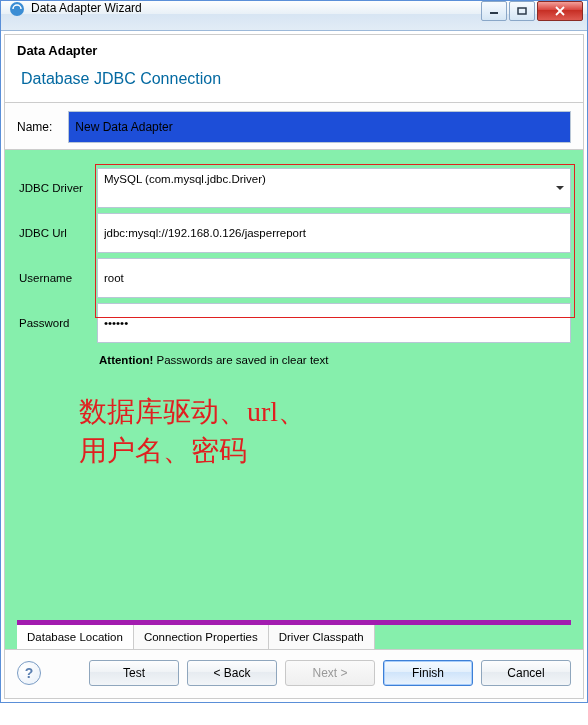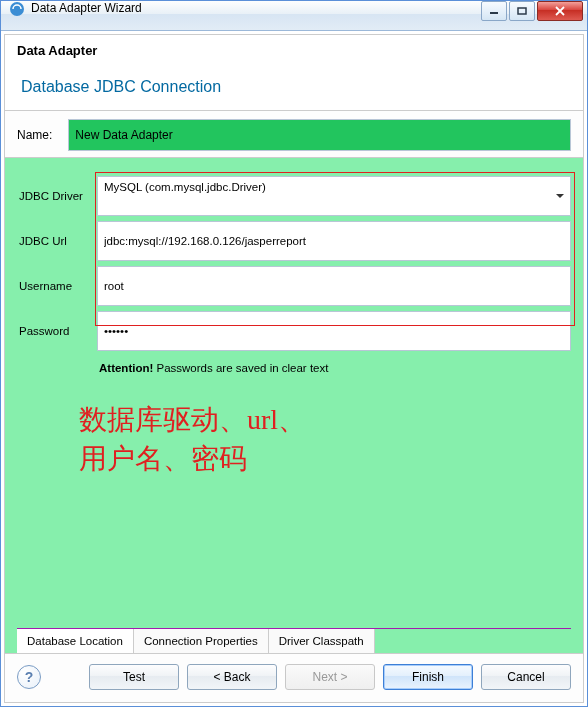--- a/index.html
+++ b/index.html
@@ -9,37 +9,37 @@
 .title-icon { width: 16px; height: 16px; margin: 0 6px 0 4px; }
 .title-text { flex: 1; font-size: 12px; color: #000; }
 .win-btns { display: flex; gap: 2px; }
 .win-btn { width: 30px; height: 20px; border: 1px solid #8aa7c8; border-radius: 2px; display: flex; align-items: center; justify-content: center; font-size: 10px; background: linear-gradient(#f7fbff,#d5e6f5); cursor: default; }
 .win-btn.min { width: 26px; }
 .win-btn.max { width: 26px; }
 .win-btn.close { width: 46px; background: linear-gradient(#f3a09a, #d8443c 45%, #c62e24 46%, #de5950); border-color: #8b2b24; color: #fff; }
 .win-btn svg { display: block; }
 .content { padding: 3px; }
 .header { background: #fff; border: 1px solid #ccc; border-bottom: none; padding: 8px 12px 14px; }
-.header h1 { font-size: 13px; font-weight: bold; margin-bottom: 20px; }
+.header h1 { font-size: 13px; font-weight: bold; margin-bottom: 12px; }
 .header .sub { font-size: 16px; color: #0369a1; margin-left: 4px; }
 .namebar { display: flex; align-items: center; padding: 8px 12px 6px; gap: 16px; border: 1px solid #ccc; border-top: 1px solid #ccc; background: #fdfdfd; }
 .namebar label { font-size: 12px; }
-.txt { flex: 1; border: 1px solid #b8c6d6; padding: 15px 6px; font-size: 12px; background: #22c55e; height: 32px; }
+.txt { flex: 1; border: 1px solid #b8c6d6; padding: 15px 6px; font-size: 12px; background: #1d4ed8; height: 32px; }
 .body { border: 1px solid #ccc; border-top: none; padding: 8px 12px 0; background: #86efac; }
 .tabpage { position: relative; min-height: 462px; padding: 10px 0; }
 .formrow { display: flex; align-items: center; margin-bottom: 5px; }
 .formrow label { width: 80px; text-align: left; font-size: 11.5px; padding-left: 2px; }
 .field { flex: 1; border: 1px solid #b8c6d6; padding: 4px 6px; font-size: 11.5px; background: #fff; height: 40px; }
 .combo { position: relative; }
 .combo::after { content: ""; position: absolute; right: 6px; top: 50%; margin-top: -2px; border: 4px solid transparent; border-top-color: #333; }
 .attention { margin-left: 80px; padding: 6px 2px; font-size: 11.5px; }
 .attention b { font-weight: bold; text-align: right; }
 .redbox { position: absolute; border: 1.5px solid #e02020; left: 78px; right: -4px; top: 6px; height: 154px; pointer-events: none; }
 .anno { color: #e02020; font-family: "KaiTi", "楷体", serif; font-size: 28px; line-height: 1.4; margin: 20px 0 0 62px; white-space: pre-line; }
-.tabs { display: flex; border-top: 1px solid #a21caf; margin-top: auto; }
+.tabs { display: flex; border-top: 5px solid #a21caf; margin-top: auto; }
 .tab { padding: 6px 10px; font-size: 11.5px; border-right: 1px solid #ccc; background: #fafafa; cursor: default; }
 .tab.active { background: #fff; }
 .footer { border: 1px solid #ccc; border-top: none; padding: 10px 12px 12px; display: flex; align-items: center; gap: 8px; background: #fdfdfd; }
 .help { width: 24px; height: 24px; border: 1.5px solid #7a9cc4; border-radius: 50%; display: flex; align-items: center; justify-content: center; color: #5a7fb0; font-weight: bold; font-size: 14px; margin-right: auto; background: radial-gradient(circle at 30% 30%, #fff, #e8f0f9); }
 .btn { width: 90px; height: 26px; border: 1px solid #8fa6bd; background: linear-gradient(#fdfdfe, #f0f3f6 45%, #e6ebf0 46%, #f2f5f8); font-size: 12px; border-radius: 3px; cursor: default; }
 .btn.primary { border-color: #3d7fd6; box-shadow: 0 0 0 1px #a7cdfb inset; background: linear-gradient(#f5faff, #e4f0fc 45%, #cfe4fa 46%, #eaf3fd); }
 .btn:disabled { color: #999; background: linear-gradient(#fafafa,#efefef); border-color: #c8c8c8; }
 .watermark { position: absolute; right: 6px; bottom: -20px; color: #bfbfbf; font-size: 12px; }
 </style>
 </head>

